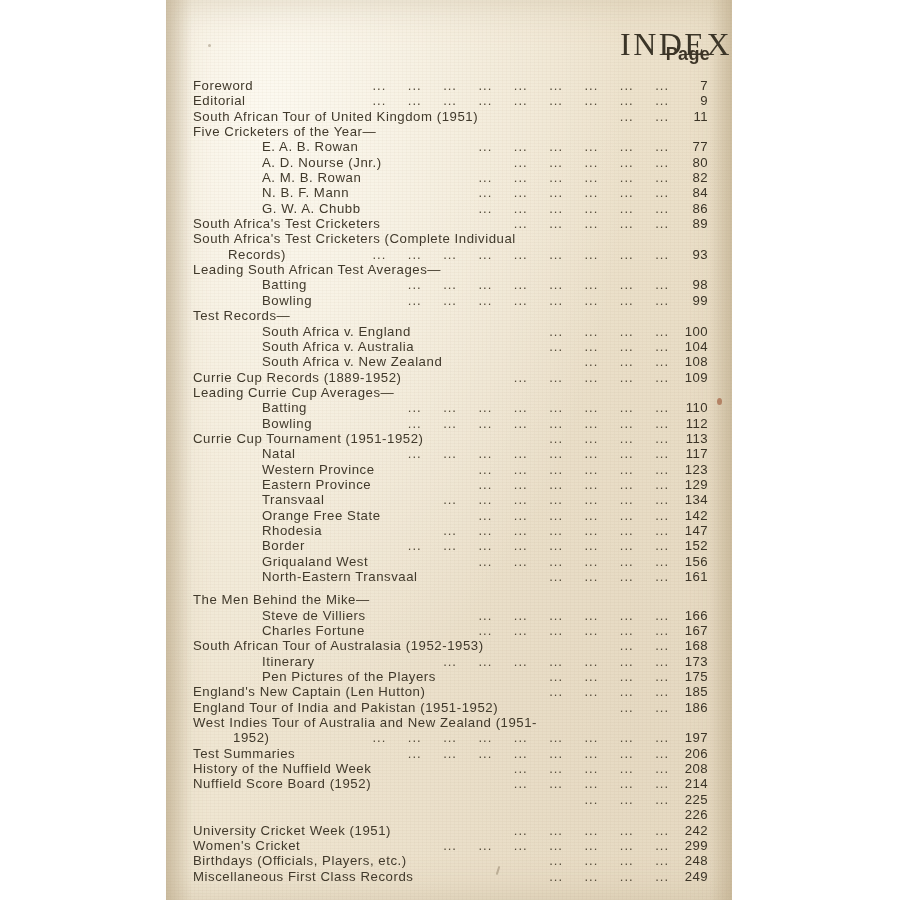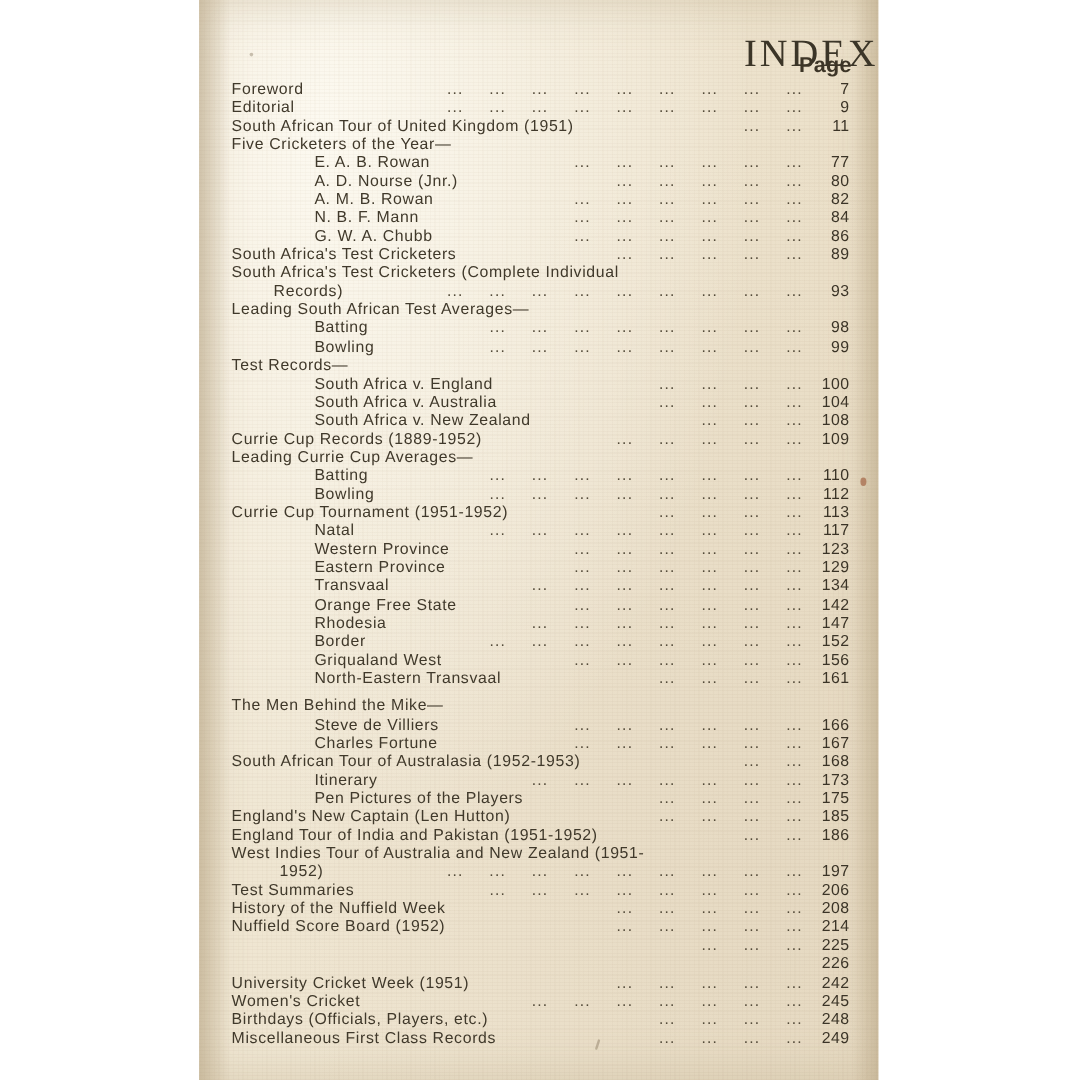--- a/index.html
+++ b/index.html
@@ -98,21 +98,21 @@
     font-weight: bold;
     font-size: 18px;
     letter-spacing: .3px;
     color: #3d3527;
   }
 
   
   #entries {
     position: absolute;
     left: 193px;
-    top: 66px;
+    top: 78px;
     width: 517px;
   }
   .row {
     position: relative;
     height: 15.35px;
     line-height: 15.35px;
     white-space: nowrap;
     font-family: "Liberation Sans", sans-serif;
     font-size: 13.2px;
     letter-spacing: .55px;
@@ -396,21 +396,21 @@
         <span class="pageno">226</span>
       </div>
       <div class="row">
         <span class="label lv0">University Cricket Week (1951)</span>
         <span class="leaders"><span>...  ...  ...  ...  ...</span></span>
         <span class="pageno">242</span>
       </div>
       <div class="row">
         <span class="label lv0">Women's Cricket</span>
         <span class="leaders"><span>...  ...  ...  ...  ...  ...  ...</span></span>
-        <span class="pageno">245</span>
+        <span class="pageno">299</span>
       </div>
       <div class="row">
         <span class="label lv0">Birthdays (Officials, Players, etc.)</span>
         <span class="leaders"><span>...  ...  ...  ...</span></span>
         <span class="pageno">248</span>
       </div>
       <div class="row">
         <span class="label lv0">Miscellaneous First Class Records</span>
         <span class="leaders"><span>...  ...  ...  ...</span></span>
         <span class="pageno">249</span>

